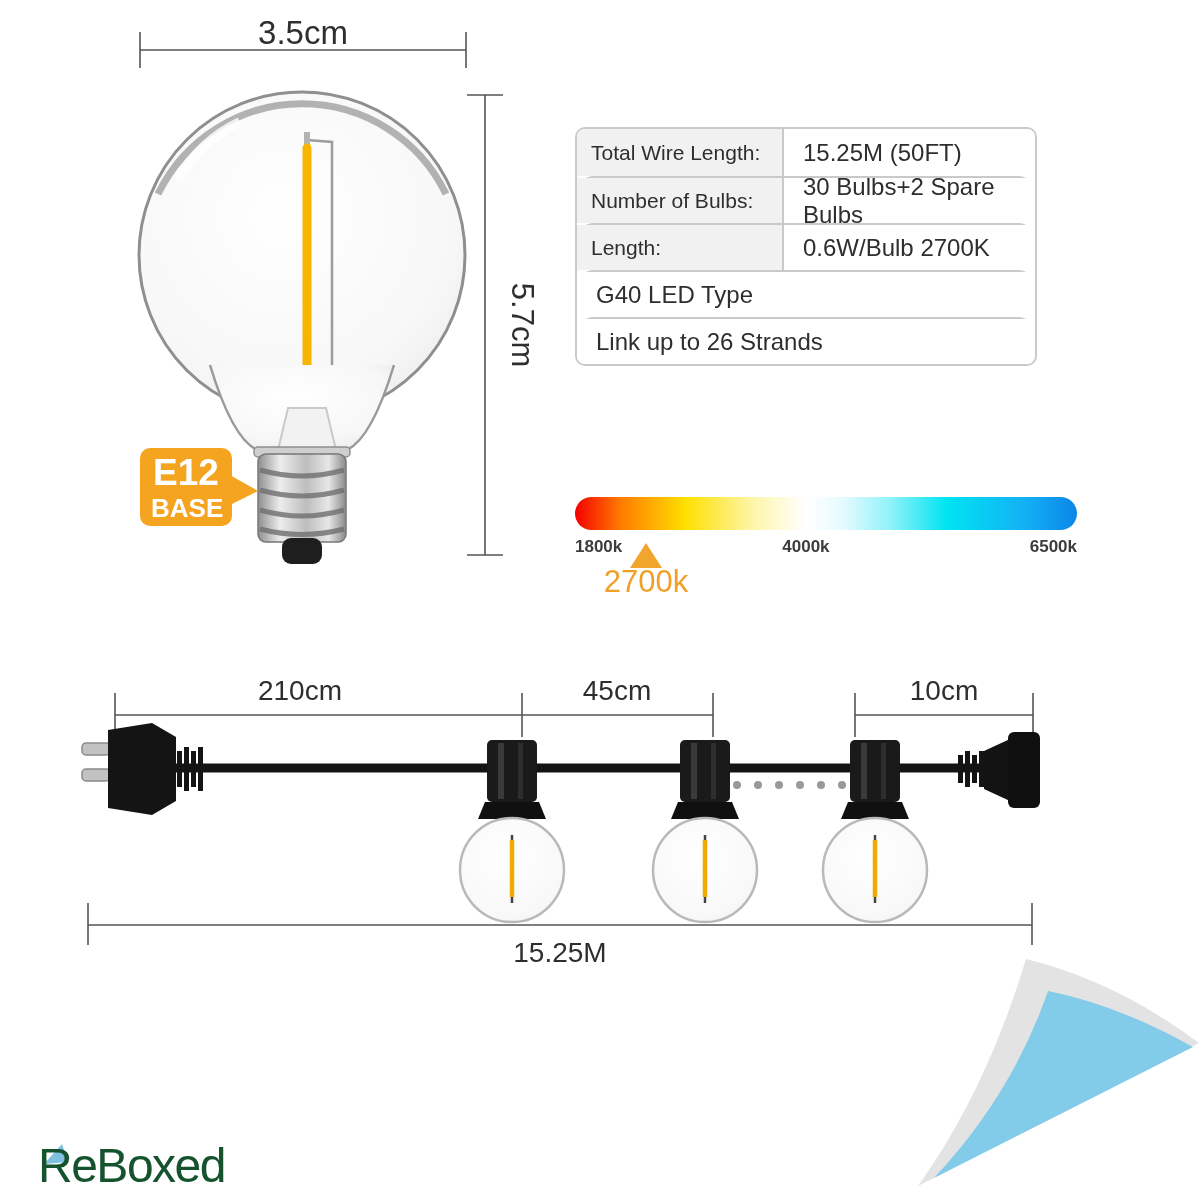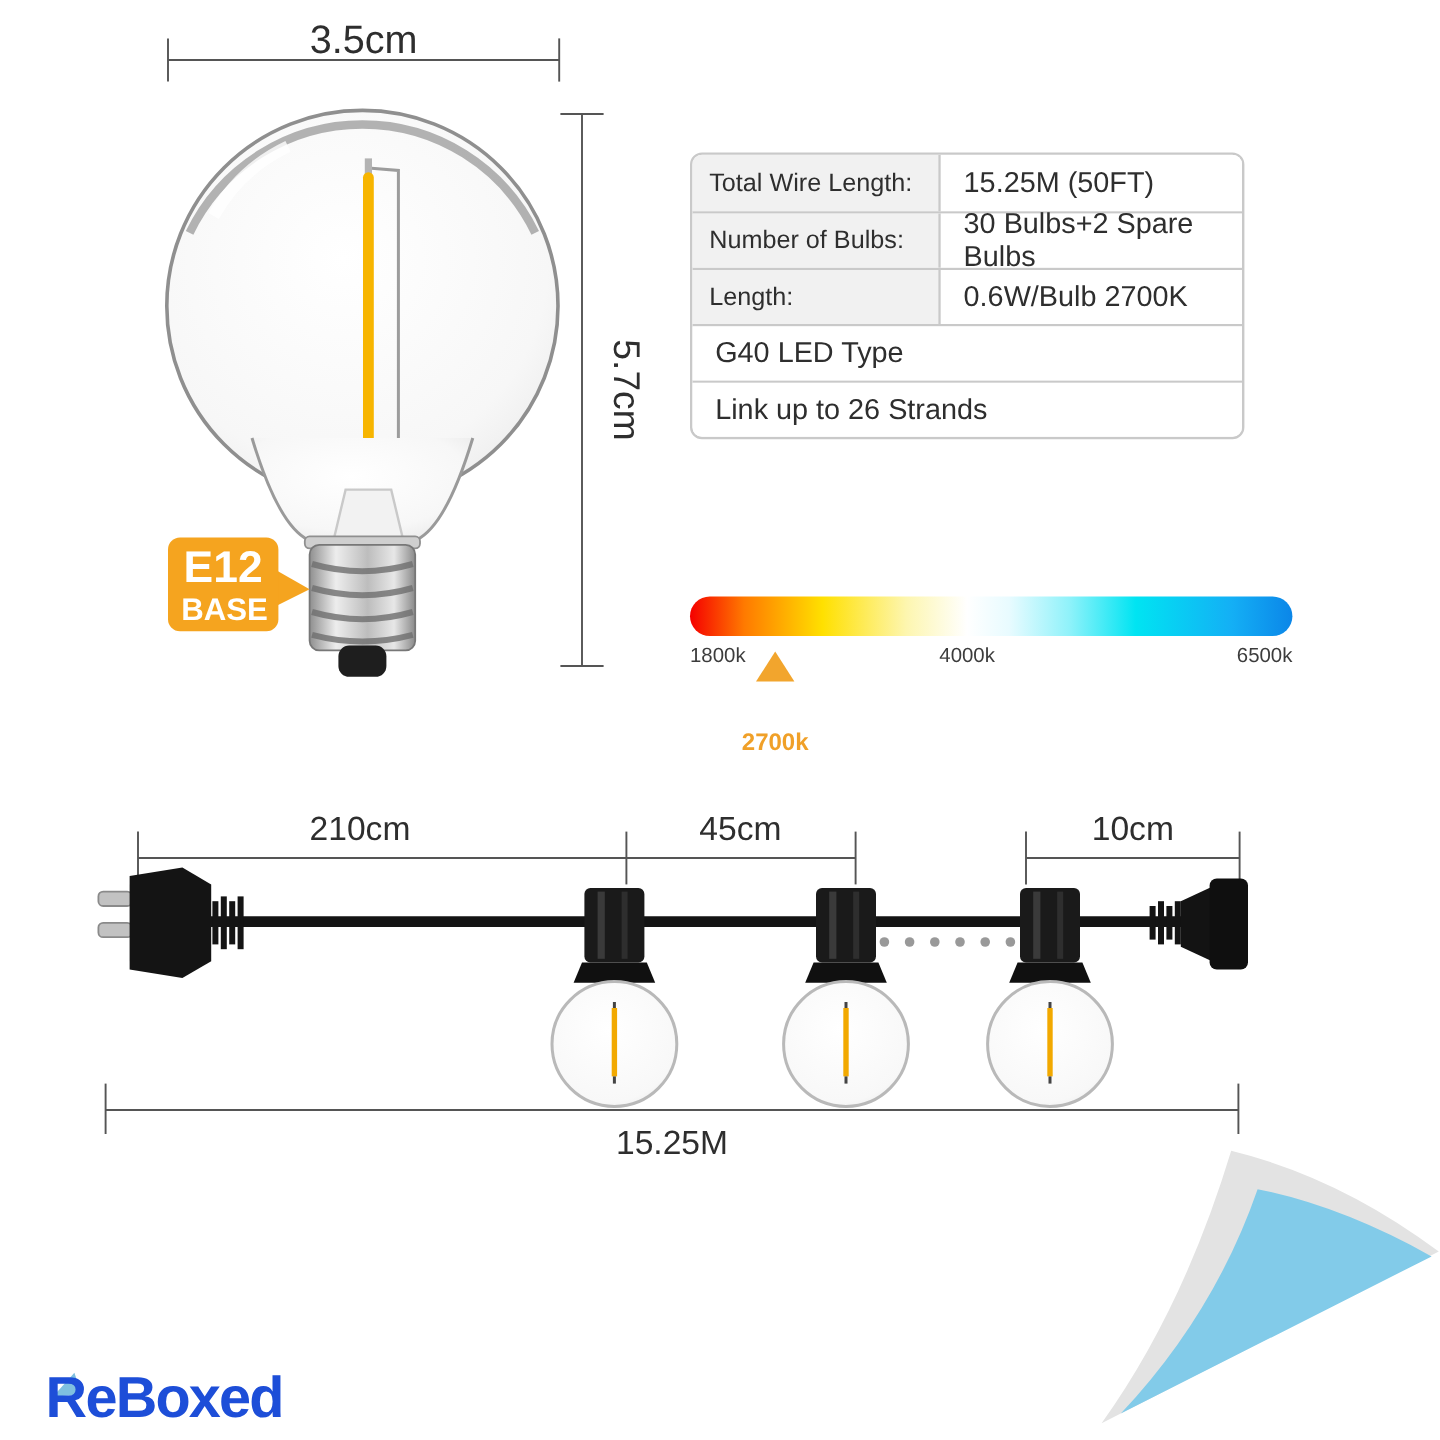--- a/index.html
+++ b/index.html
@@ -8,43 +8,43 @@
 
   
   .bulb-figure { position:absolute; left:60px; top:10px; width:520px; height:620px; }
 
   
   .cert-row { position:absolute; left:580px; top:34px; width:460px; height:66px; display:flex; align-items:center; }
   .rohs { font-size:57px; font-weight:800; color:#2fb457; letter-spacing:-1px; margin-left:30px; line-height:1; }
 
   
   .spec-table { position:absolute; left:575px; top:127px; width:462px; border:2px solid #c9c9c9; border-radius:10px; overflow:hidden; background:#fff; }
-  .spec-row { display:flex; height:47px; border-top:2px solid #c9c9c9; }
+  .spec-row { display:flex; height:47px; border-top:2px solid #c9c9c9;border-radius:17px; }
   .spec-row:first-child { border-top:none; }
   .spec-label { width:207px; background:#f1f1f1; border-right:2px solid #c9c9c9; color:#2e2e2e; font-size:21px; display:flex; align-items:center; padding-left:14px; }
   .spec-value { flex:1; background:#fff; color:#2e2e2e; font-size:24px; display:flex; align-items:center; padding-left:19px; }
 
   
   .temp-bar { position:absolute; left:575px; top:497px; width:502px; height:33px; border-radius:17px;
     background:linear-gradient(90deg,#f50000 0%,#ff7a00 9%,#ffe000 22%,#fdf6b0 36%,#ffffff 46%,#e8fbff 53%,#8ff2fa 63%,#00e4f2 74%,#14aff5 90%,#0b86e8 100%); }
-  .temp-labels { position:absolute; left:575px; top:537px; width:502px; height:22px; font-size:17px; color:#3c3c3c; }
+  .temp-labels { position:absolute; left:575px; top:537px; width:502px; height:22px; font-size:17px; color:#3c3c3c;font-weight:bold; }
   .temp-min { position:absolute; left:0; }
   .temp-mid { position:absolute; left:46%; transform:translateX(-50%); }
   .temp-max { position:absolute; right:0; }
   .temp-pointer { position:absolute; left:630px; top:543px; width:0; height:0;
     border-left:16px solid transparent; border-right:16px solid transparent; border-bottom:25px solid #f2a52d; }
-  .temp-selected { position:absolute; left:646px; top:564px; transform:translateX(-50%); font-size:20px; font-weight:700; color:#f0a028;margin-top:44px; }
+  .temp-selected { position:absolute; left:646px; top:564px; transform:translateX(-50%); font-size:31px; font-weight:400; color:#f0a028; }
 
   
   .string-diagram { position:absolute; left:0; top:655px; width:1200px; height:330px; }
 
   
   .brand { position:absolute; left:38px; top:1138px; }
   .brand-accent { position:absolute; left:4px; top:4px; }
-  .brand-text { position:relative; font-size:48px; font-weight:700; color:#1d4ed8; letter-spacing:-1.5px; }
+  .brand-text { position:relative; font-size:48px; font-weight:400; color:#14532d; letter-spacing:-1.5px; }
 
   
   .page-curl { position:absolute; right:0; bottom:0; }
 
   svg text { font-family:"Liberation Sans", sans-serif; }
 </style>
 </head>
 <body>
 
 <div class="stage">

